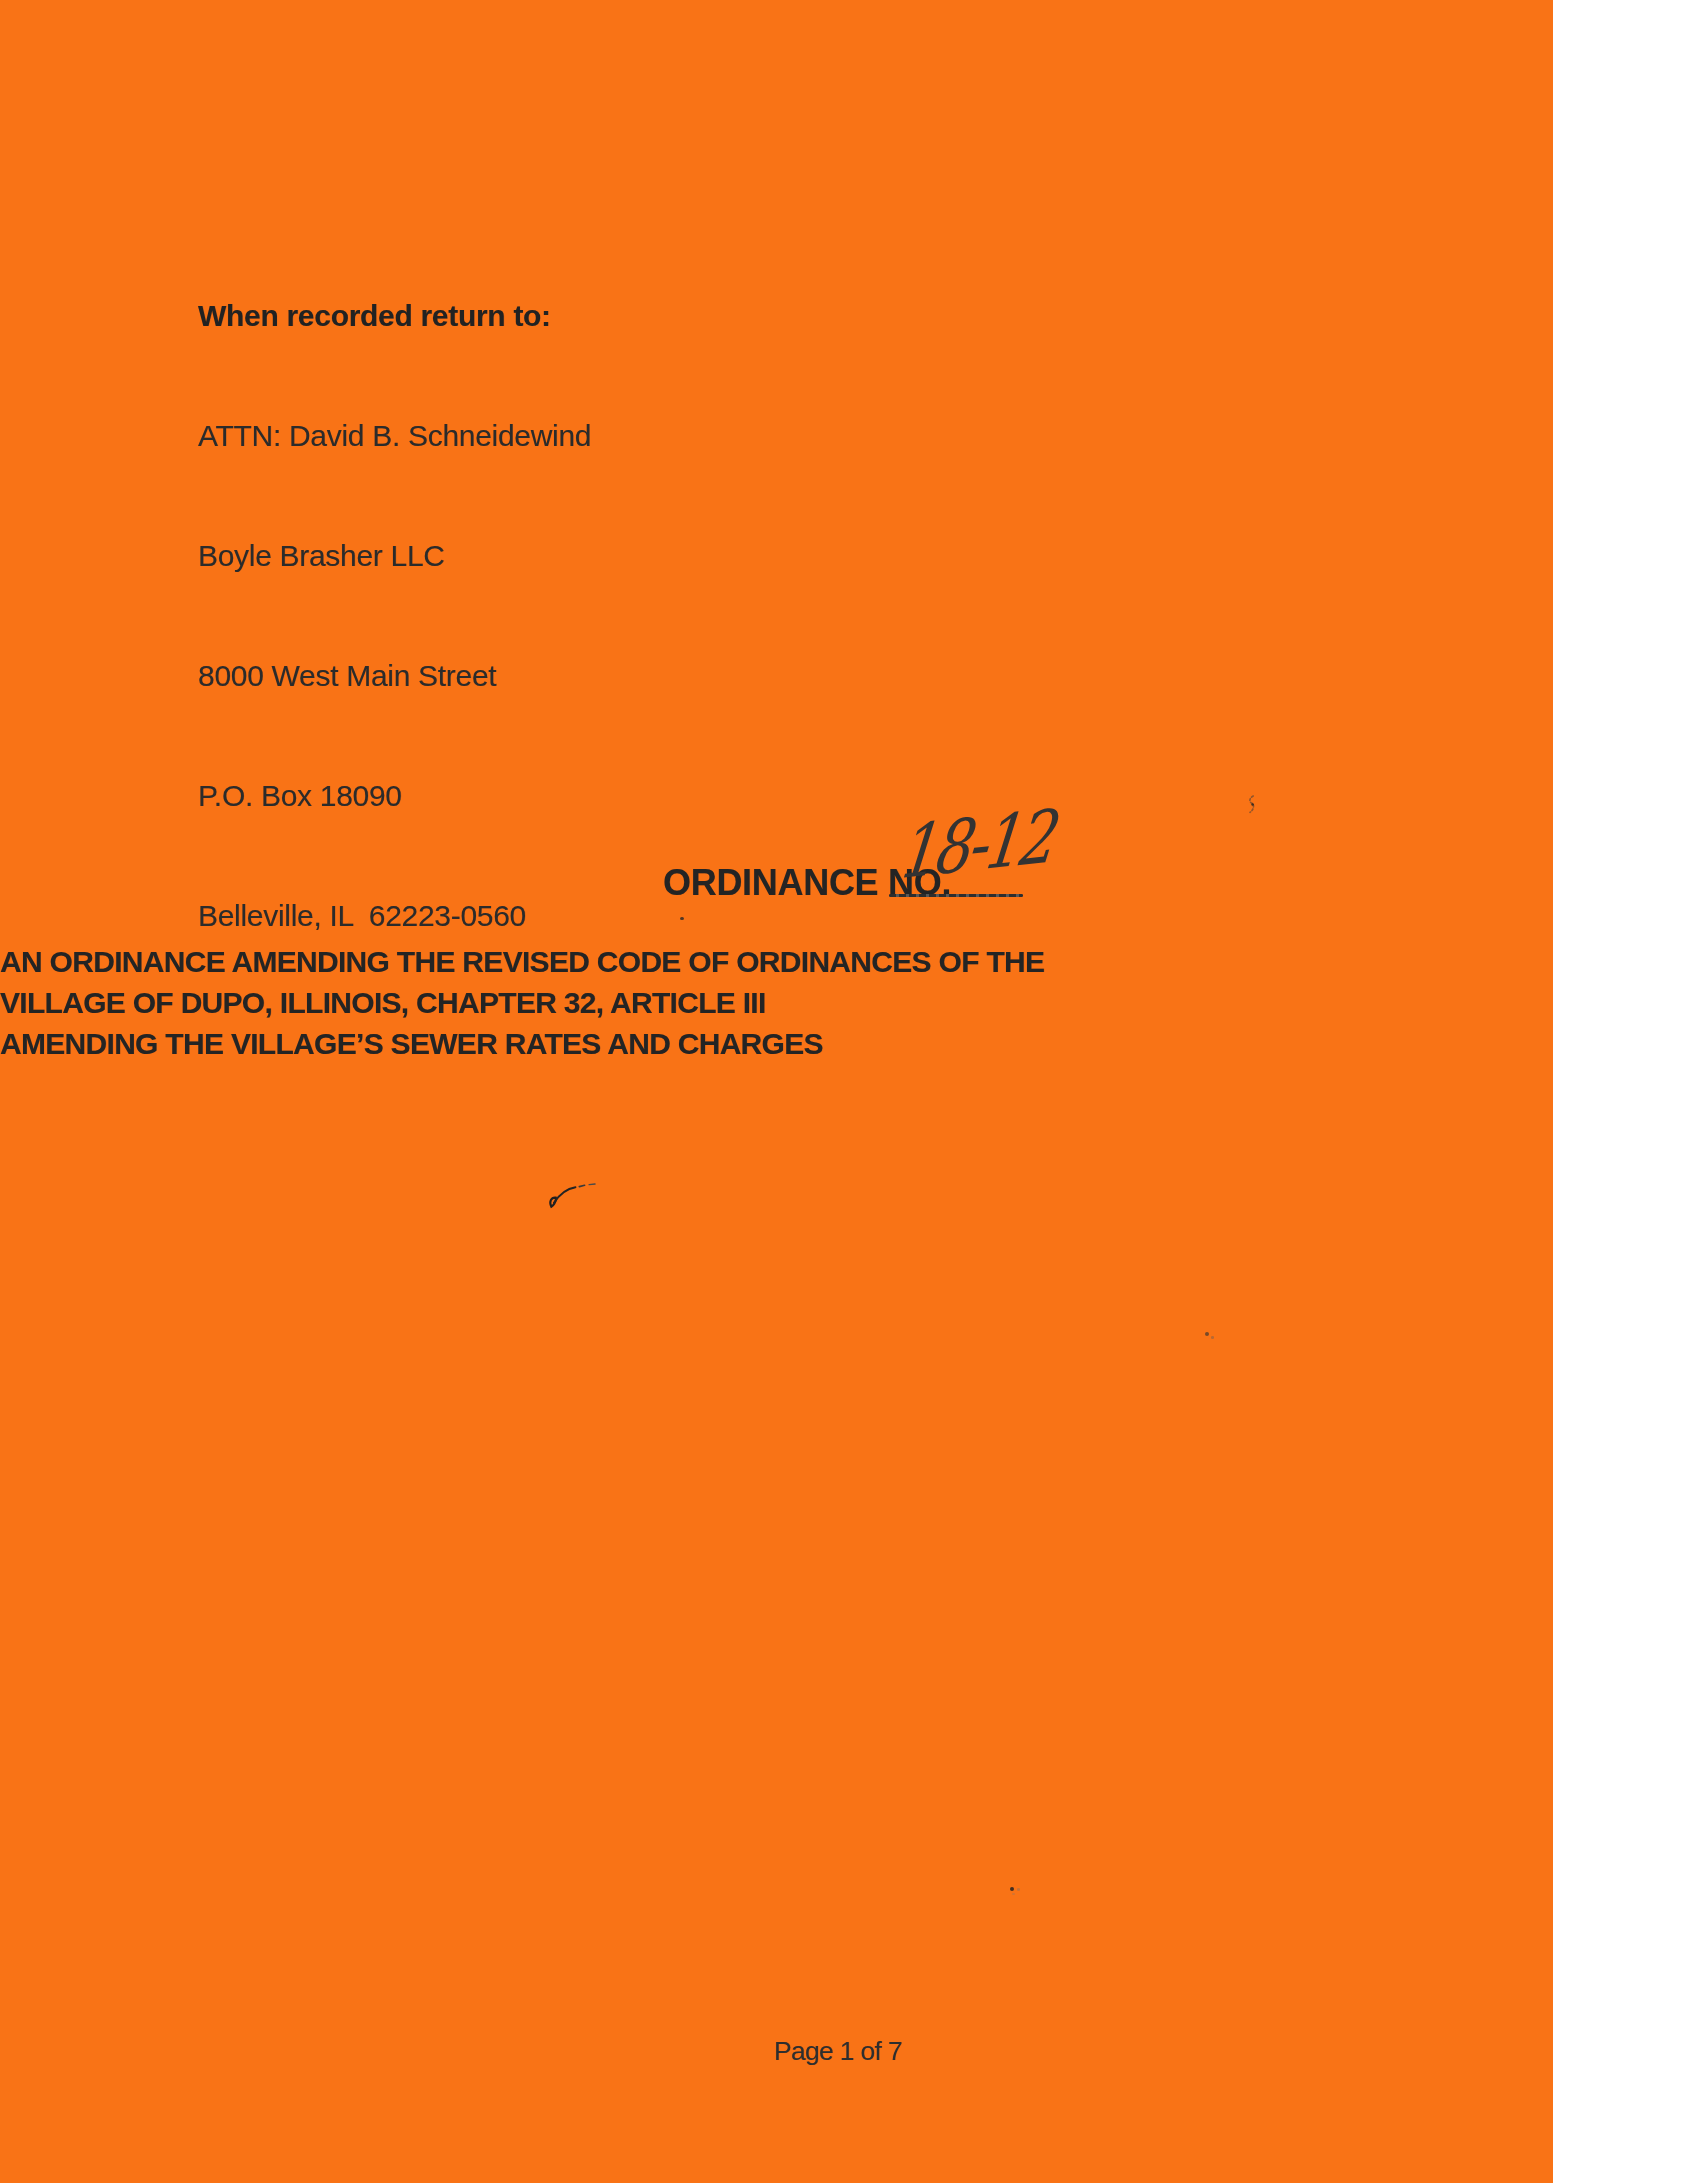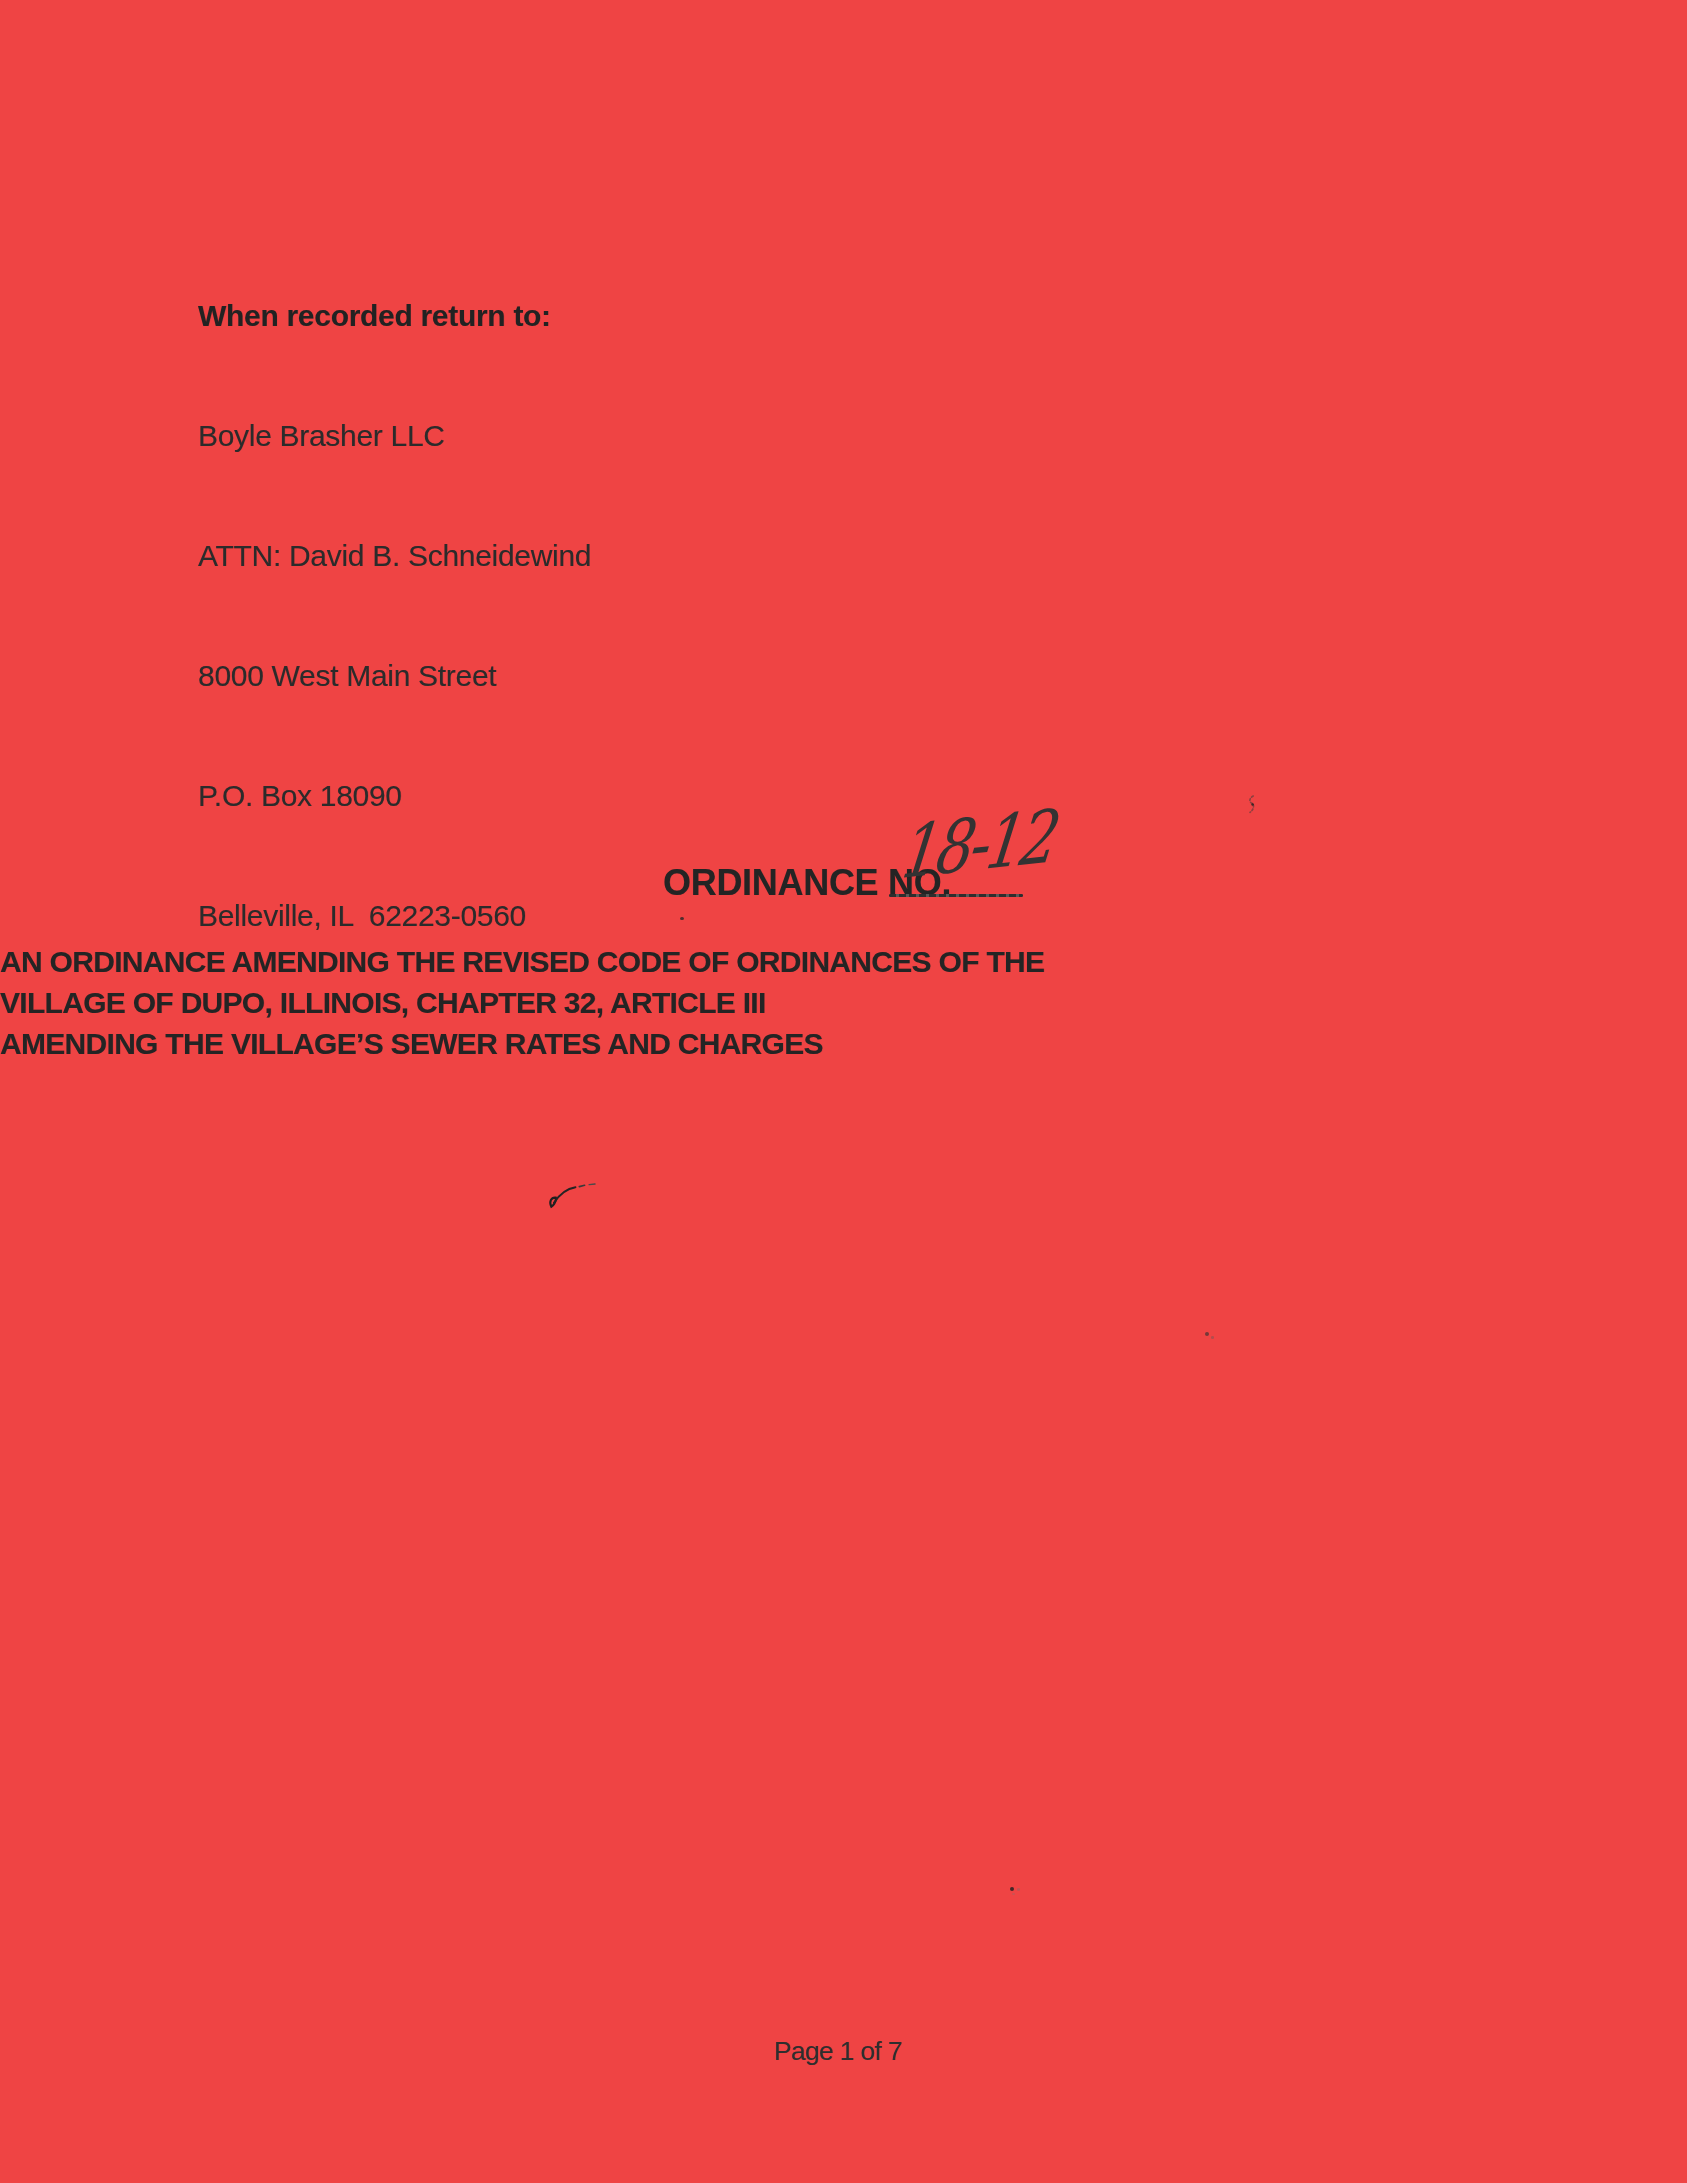--- a/index.html
+++ b/index.html
@@ -6,23 +6,23 @@
     margin: 0;
     padding: 0;
     width: 1687px;
     height: 2183px;
     background: #ffffff;
     font-family: "Liberation Sans", sans-serif;
     color: #262626;
   }
   .page {
     position: relative;
-    width: 1687px;
+    width: 1553px;
     height: 2183px;
-    background: #ef4444;
+    background: #f97316;
     overflow: hidden;
   }
   .scan-text {
     text-shadow: 0.4px 0.4px 0 rgba(45,45,45,0.22), -0.3px -0.3px 0 rgba(45,45,45,0.15);
   }
   .address-block {
     position: absolute;
     left: 198px;
     top: 216px;
     font-size: 30px;
@@ -98,22 +98,22 @@
     border-radius: 50%;
   }
 </style>
 </head>
 <body>
 
 <div class="page">
 
   <div class="address-block scan-text">
     <div class="addr-heading">When recorded return to:</div>
+    <div>ATTN: David B. Schneidewind</div>
     <div>Boyle Brasher LLC</div>
-    <div>ATTN: David B. Schneidewind</div>
     <div>8000 West Main Street</div>
     <div>P.O. Box 18090</div>
     <div>Belleville, IL  62223-0560</div>
   </div>
 
   <div class="ordinance-label scan-text">ORDINANCE NO.</div>
   <div class="ordinance-underline"></div>
   <div class="handwritten-number">18-12</div>
 
   <div class="title-block scan-text">

